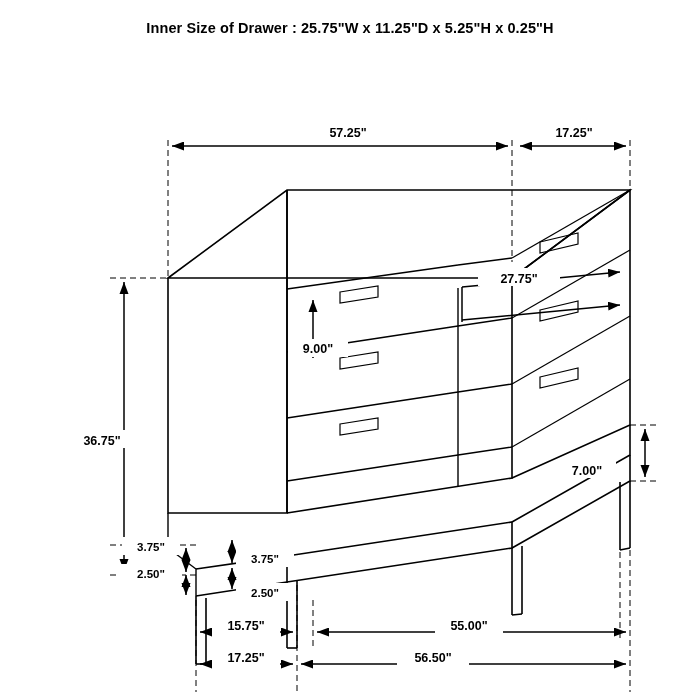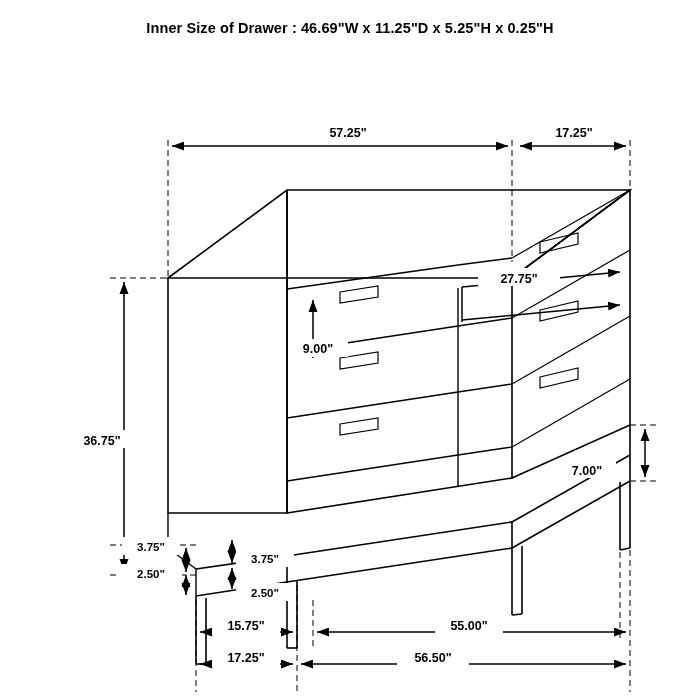--- a/index.html
+++ b/index.html
@@ -43,21 +43,21 @@
   }
   .dimlabel.small {
     font-size: 11.5px;
   }
 </style>
 </head>
 <body>
 
 <div id="stage">
 
-  <div class="title">Inner Size of Drawer : 46.69"W x 11.25"D x 5.25"H x 0.25"H</div>
+  <div class="title">Inner Size of Drawer : 25.75"W x 11.25"D x 5.25"H x 0.25"H</div>
 
   <svg id="diagram" width="700" height="700" viewBox="0 0 700 700">
     <defs>
       <marker id="arrow-end" markerWidth="9" markerHeight="9" refX="8" refY="3" orient="auto" markerUnits="strokeWidth">
         <path d="M0,0 L8,3 L0,6 z" fill="#000"></path>
       </marker>
       <marker id="arrow-start" markerWidth="9" markerHeight="9" refX="0" refY="3" orient="auto" markerUnits="strokeWidth">
         <path d="M8,0 L0,3 L8,6 z" fill="#000"></path>
       </marker>
     </defs>

